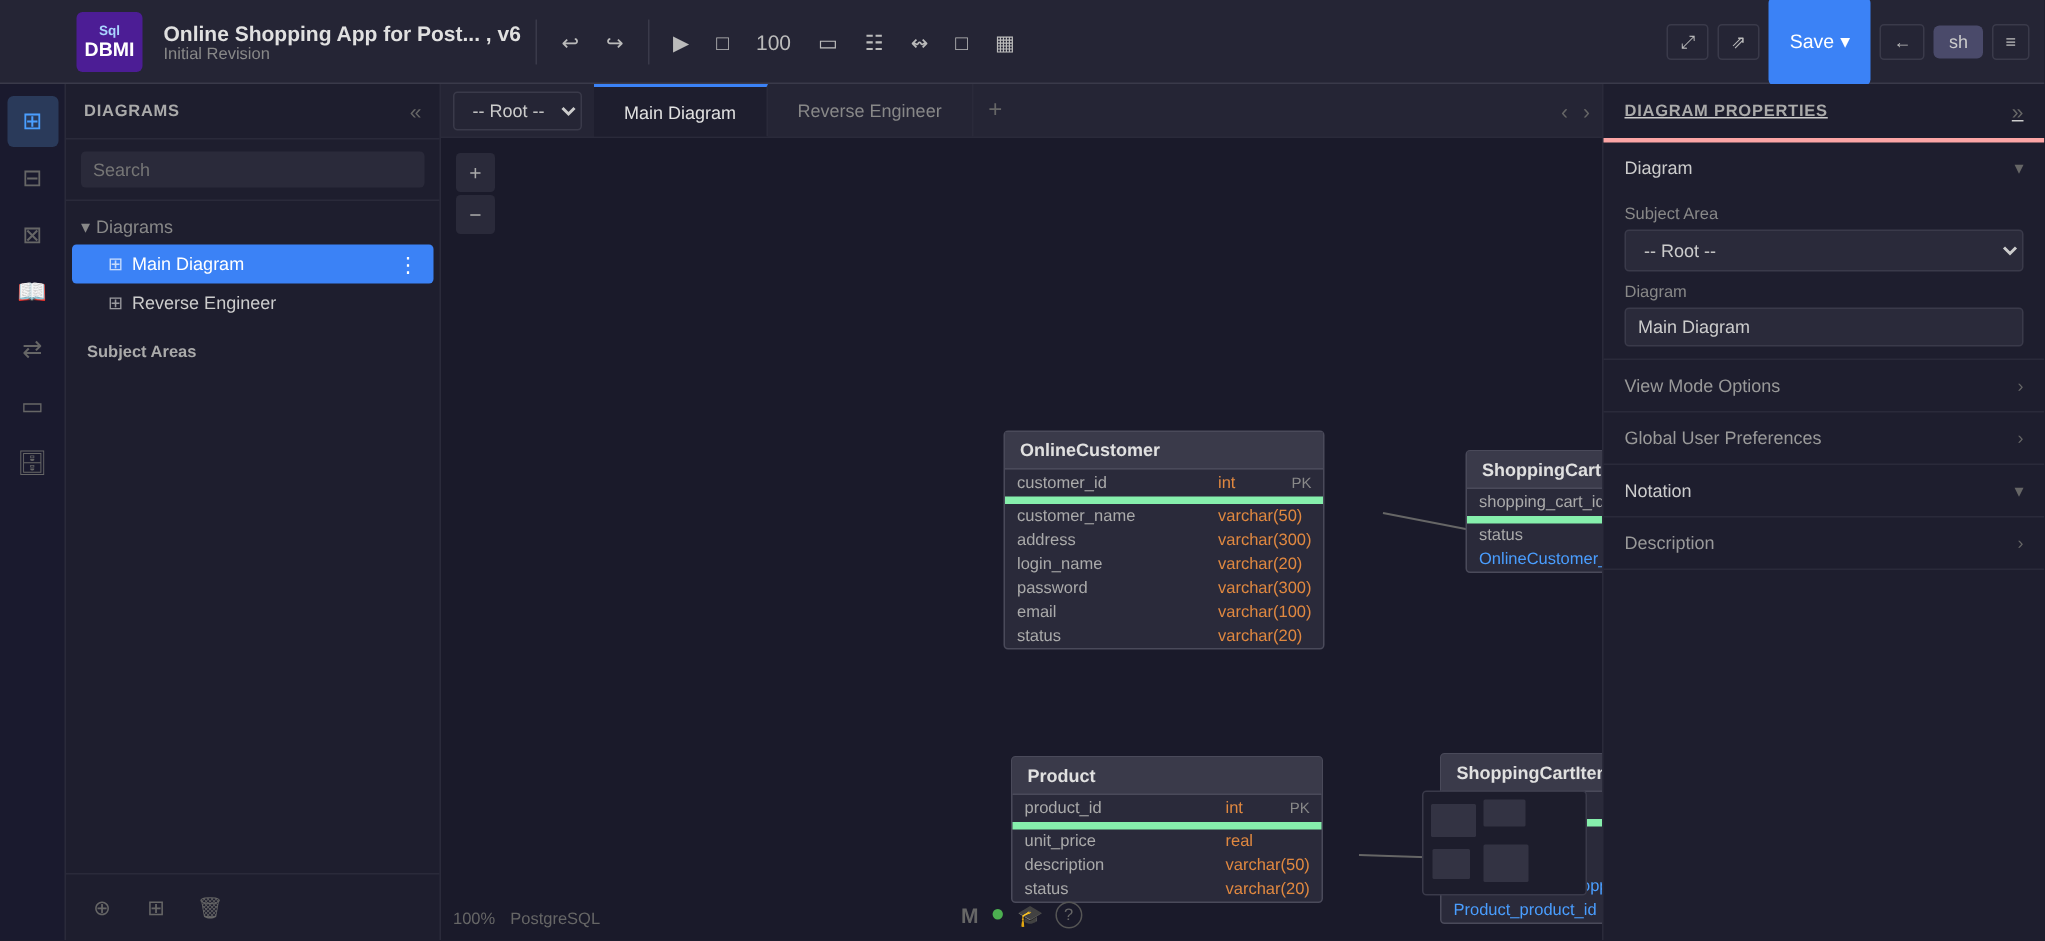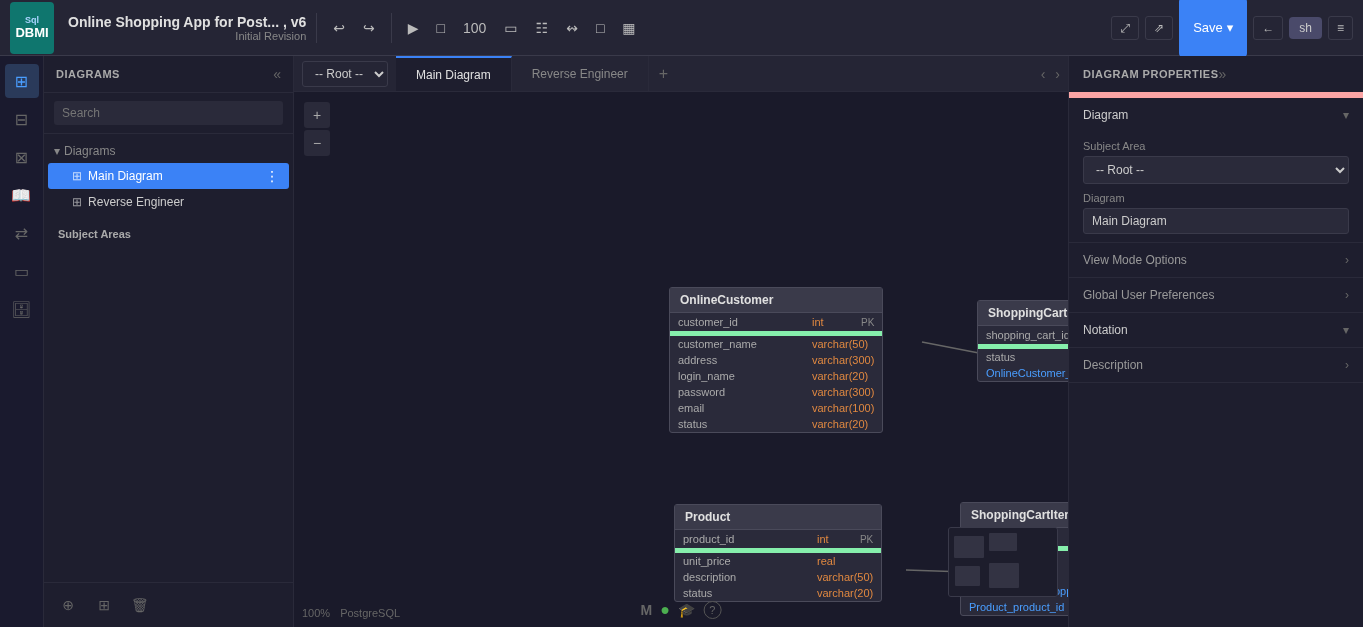--- a/index.html
+++ b/index.html
@@ -1,22 +1,22 @@
 <!DOCTYPE html>
 <html><head>
   <meta charset="utf-8">
   <style>
     * { box-sizing: border-box; margin: 0; padding: 0; }
     body { background: #1e1e2e; color: #ccc; font-family: 'Segoe UI', Arial, sans-serif; font-size: 12px; height: 627px; overflow: hidden; display: flex; flex-direction: column; }
 
     
     .topbar { background: #252535; height: 56px; display: flex; align-items: center; padding: 0 10px; gap: 6px; border-bottom: 1px solid #3a3a4a; flex-shrink: 0; }
-    .topbar-logo { background: #0f766e; color: #fff; font-weight: bold; font-size: 13px; width: 44px; height: 52px; border-radius: 4px; display: flex; align-items: center; justify-content: center; flex-direction: column; margin-right: 8px; flex-shrink: 0; }
+    .topbar-logo { background: #4c1d95; color: #fff; font-weight: bold; font-size: 13px; width: 44px; height: 40px; border-radius: 4px; display: flex; align-items: center; justify-content: center; flex-direction: column; margin-right: 8px; flex-shrink: 0; margin-left: 41px; }
     .topbar-logo-top { font-size: 9px; color: #aad4ff; }
-    .topbar-title { display: flex; flex-direction: column; flex: 0 0 auto; align-items: flex-end; }
+    .topbar-title { display: flex; flex-direction: column; flex: 0 0 auto; }
     .topbar-title-main { color: #e0e0e0; font-size: 14px; font-weight: 600; }
     .topbar-title-sub { color: #888; font-size: 11px; }
     .topbar-sep { width: 1px; height: 30px; background: #3a3a4a; margin: 0 4px; }
     .topbar-btn { background: none; border: none; color: #bbb; cursor: pointer; padding: 4px 6px; border-radius: 3px; font-size: 14px; display: flex; align-items: center; }
     .topbar-spacer { flex: 1; }
     .topbar-save { background: #3b82f6; color: #fff; border: none; border-radius: 4px; padding: 22px 14px; cursor: pointer; font-size: 13px; display: flex; align-items: flex-end; gap: 4px; }
     .topbar-icon-btn { background: none; border: 1px solid #3a3a4a; color: #bbb; cursor: pointer; padding: 4px 8px; border-radius: 3px; font-size: 12px; }
     .topbar-user { background: #4a4a6a; color: #ccc; border: none; border-radius: 4px; padding: 4px 10px; cursor: pointer; font-size: 12px; }
 
     
@@ -68,21 +68,21 @@
     .entity-row { display: flex; align-items: center; padding: 2px 8px; gap: 4px; }
     .col-name { color: #aaa; min-width: 130px; font-size: 11px; }
     .col-type { color: #e08840; font-size: 11px; }
     .col-badge { color: #888; font-size: 10px; margin-left: auto; }
 
     
     .rel-svg { position: absolute; top: 0; left: 0; width: 100%; height: 100%; pointer-events: none; }
 
     
     .right-panel { width: 295px; background: #1e1e2e; border-left: 1px solid #2a2a3a; display: flex; flex-direction: column; flex-shrink: 0; }
-    .right-panel-header { display: flex; align-items: center; justify-content: flex-start; padding: 10px 14px; border-bottom: 6px solid #fca5a5; }
+    .right-panel-header { display: flex; align-items: center; justify-content: space-between; padding: 10px 14px; border-bottom: 3px solid #fca5a5; text-decoration: underline; }
     .right-panel-title { color: #aaa; font-size: 11px; font-weight: 600; text-transform: uppercase; letter-spacing: 0.5px; }
     .right-panel-collapse { background: none; border: none; color: #666; cursor: pointer; font-size: 14px; }
     .panel-section { border-bottom: 1px solid #2a2a3a; }
     .panel-section-header { display: flex; align-items: center; justify-content: space-between; padding: 10px 14px; cursor: pointer; }
     .panel-section-label { color: #ccc; font-size: 12px; }
     .panel-section-arrow { color: #666; font-size: 12px; }
     .panel-section-content { padding: 8px 14px; }
     .panel-field-label { color: #888; font-size: 11px; margin-bottom: 4px; }
     .panel-select { width: 100%; background: #2a2a3a; border: 1px solid #3a3a4a; color: #ccc; padding: 5px 8px; border-radius: 3px; font-size: 12px; }
     .panel-input { width: 100%; background: #2a2a3a; border: 1px solid #3a3a4a; color: #ccc; padding: 5px 8px; border-radius: 3px; font-size: 12px; outline: none; }

